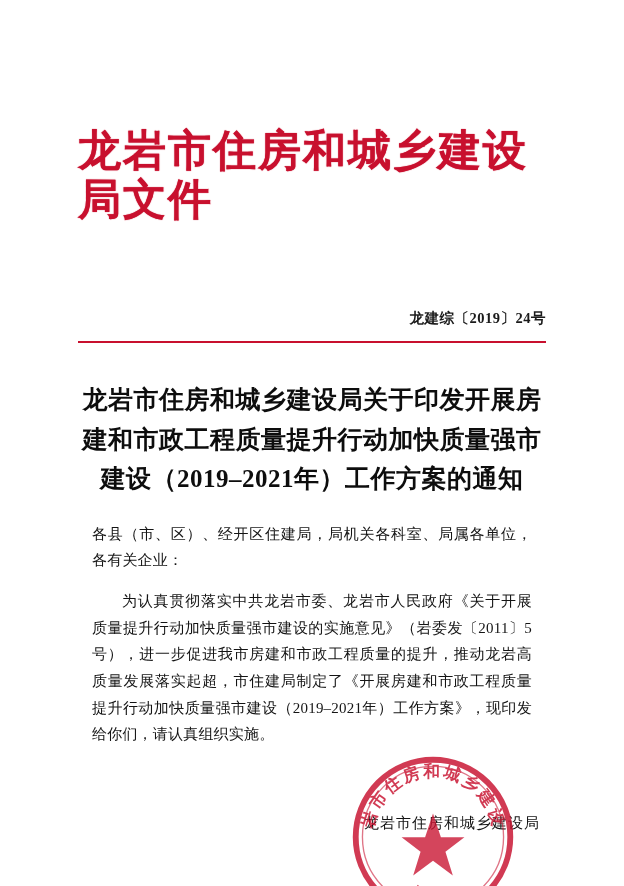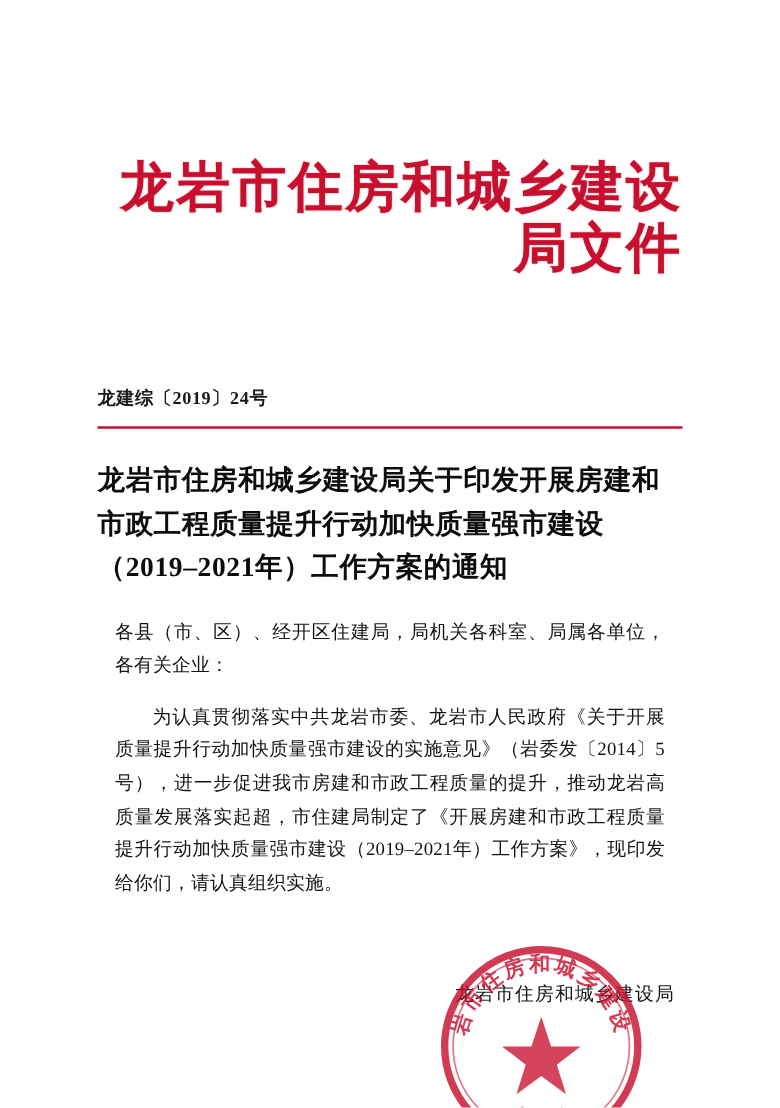--- a/index.html
+++ b/index.html
@@ -19,52 +19,52 @@
     position: relative;
     width: 624px;
     height: 886px;
     box-sizing: border-box;
     padding: 0 78px;
   }
 
   
   .masthead {
     margin-top: 126px;
-    text-align: right;
+    text-align: left;
     color: #c8102e;
     font-family: "Liberation Serif", "DejaVu Serif", serif;
     font-weight: bold;
     font-size: 43px;
     letter-spacing: 2px;
     line-height: 1.15;
     text-shadow: 0 0 1px #c8102e;
   }
 
   
   .doc-number {
     margin-top: 84px;
-    text-align: left;
+    text-align: right;
     font-size: 14.5px;
     font-weight: bold;
     letter-spacing: 0.5px;
     color: #1a1a1a;
   }
 
   
   .red-rule {
     margin-top: 13px;
     height: 2.2px;
     background: #c8102e;
   }
 
   
   .doc-title {
-    margin-top: 24px;
-    text-align: left;
-    font-size: 22px;
+    margin-top: 37px;
+    text-align: center;
+    font-size: 25px;
     font-weight: bold;
     line-height: 1.58;
     letter-spacing: 0.5px;
     color: #0d0d0d;
   }
 
   
   .body-block {
     margin-top: 22px;
     font-size: 15px;
@@ -114,21 +114,21 @@
   <div class="masthead">龙岩市住房和城乡建设局文件</div>
 
   <div class="doc-number">龙建综〔2019〕24号</div>
 
   <div class="red-rule"></div>
 
   <div class="doc-title">龙岩市住房和城乡建设局关于印发开展房建和市政工程质量提升行动加快质量强市建设（2019–2021年）工作方案的通知</div>
 
   <div class="body-block">
     <p>各县（市、区）、经开区住建局，局机关各科室、局属各单位，各有关企业：</p>
-    <p class="indent2">为认真贯彻落实中共龙岩市委、龙岩市人民政府《关于开展质量提升行动加快质量强市建设的实施意见》（岩委发〔2014〕5号），进一步促进我市房建和市政工程质量的提升，推动龙岩高质量发展落实起超，市住建局制定了《开展房建和市政工程质量提升行动加快质量强市建设（2019–2021年）工作方案》，现印发给你们，请认真组织实施。</p>
+    <p class="indent2">为认真贯彻落实中共龙岩市委、龙岩市人民政府《关于开展质量提升行动加快质量强市建设的实施意见》（岩委发〔2011〕5号），进一步促进我市房建和市政工程质量的提升，推动龙岩高质量发展落实起超，市住建局制定了《开展房建和市政工程质量提升行动加快质量强市建设（2019–2021年）工作方案》，现印发给你们，请认真组织实施。</p>
   </div>
 
   <div class="signature">
     <div>龙岩市住房和城乡建设局</div>
   </div>
 
   <svg class="seal" viewBox="0 0 200 200">
     <circle cx="100" cy="100" r="92" fill="none" stroke="#c8102e" stroke-width="7"></circle>
     <circle cx="100" cy="100" r="84" fill="none" stroke="#c8102e" stroke-width="1.6" opacity="0.7"></circle>
     <polygon points="100,72 109.4,100.2 137.4,100.2 114.8,117.6 123.6,145.8 100,128.4 76.4,145.8 85.2,117.6 62.6,100.2 90.6,100.2" fill="#c8102e" opacity="0.95"></polygon>

